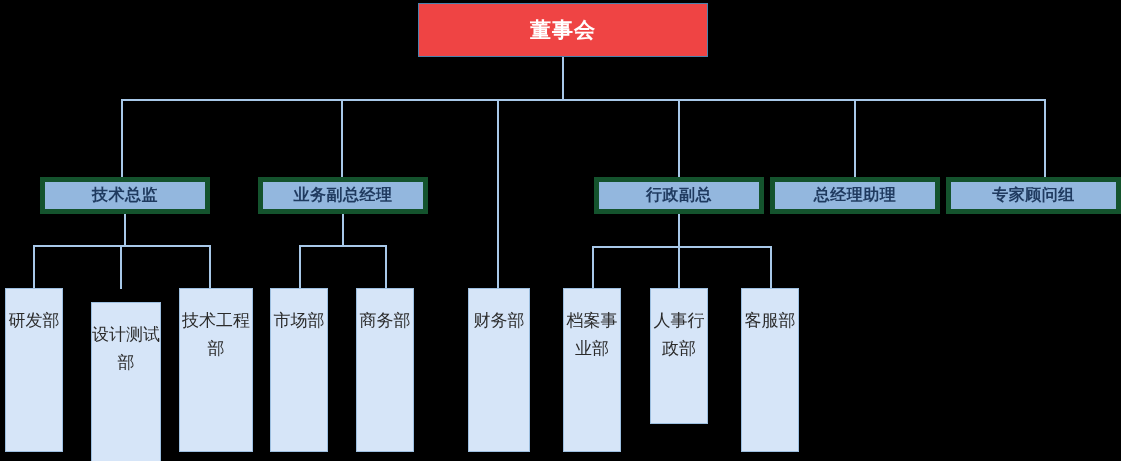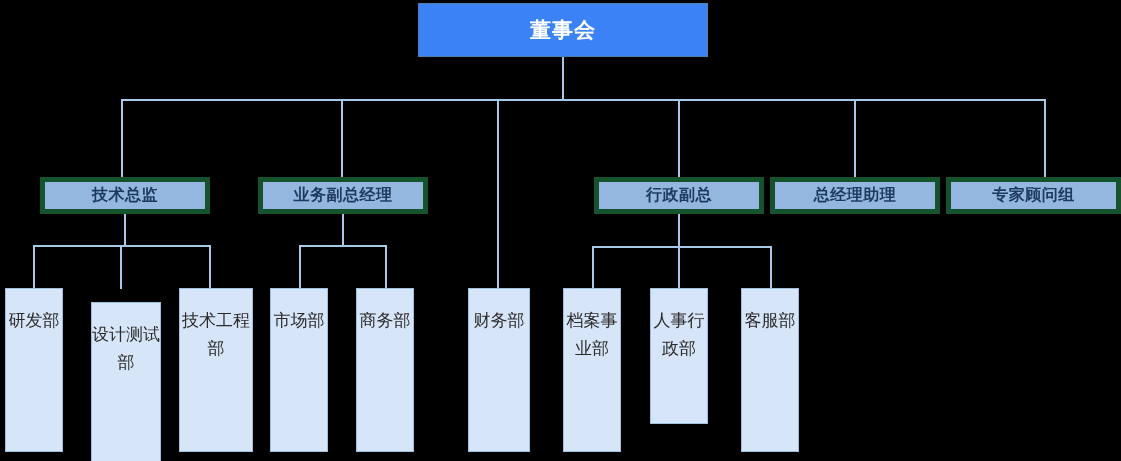--- a/index.html
+++ b/index.html
@@ -28,21 +28,21 @@
   .node {
     position: absolute;
     box-sizing: border-box;
     display: flex;
     align-items: center;
     justify-content: center;
     text-align: center;
   }
 
   .node-root {
-    background: #3b82f6;
+    background: #ef4444;
     border: 1px solid #4b82ad;
     color: #ffffff;
     font-weight: bold;
     font-size: 21px;
     letter-spacing: 1px;
   }
 
   .node-l2 {
     background: #93b7de;
     border: 5px solid #14532d;

